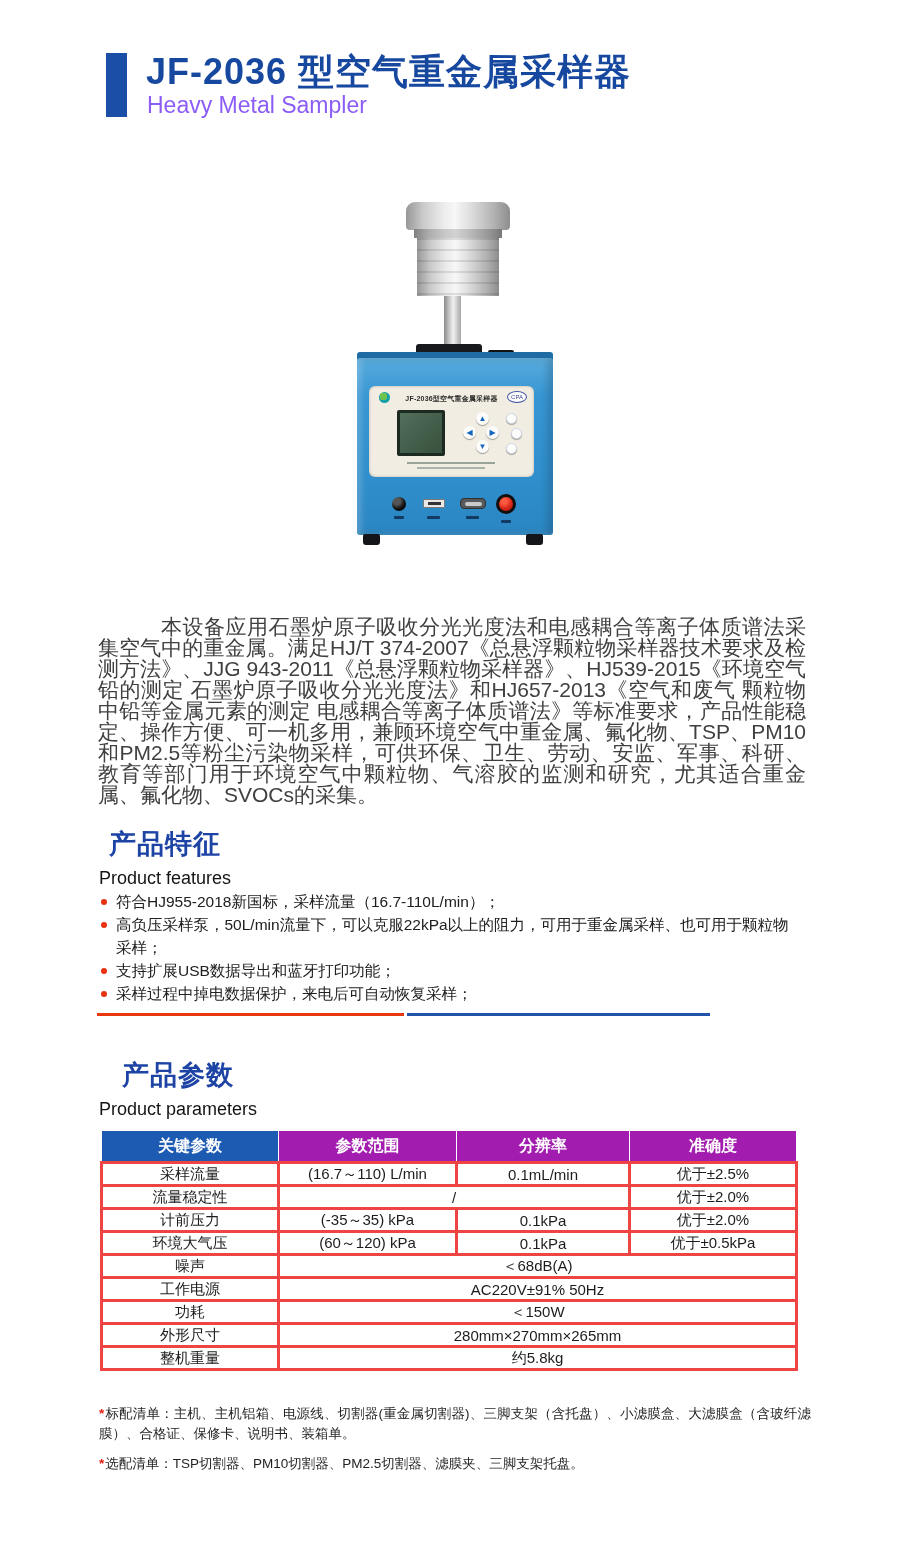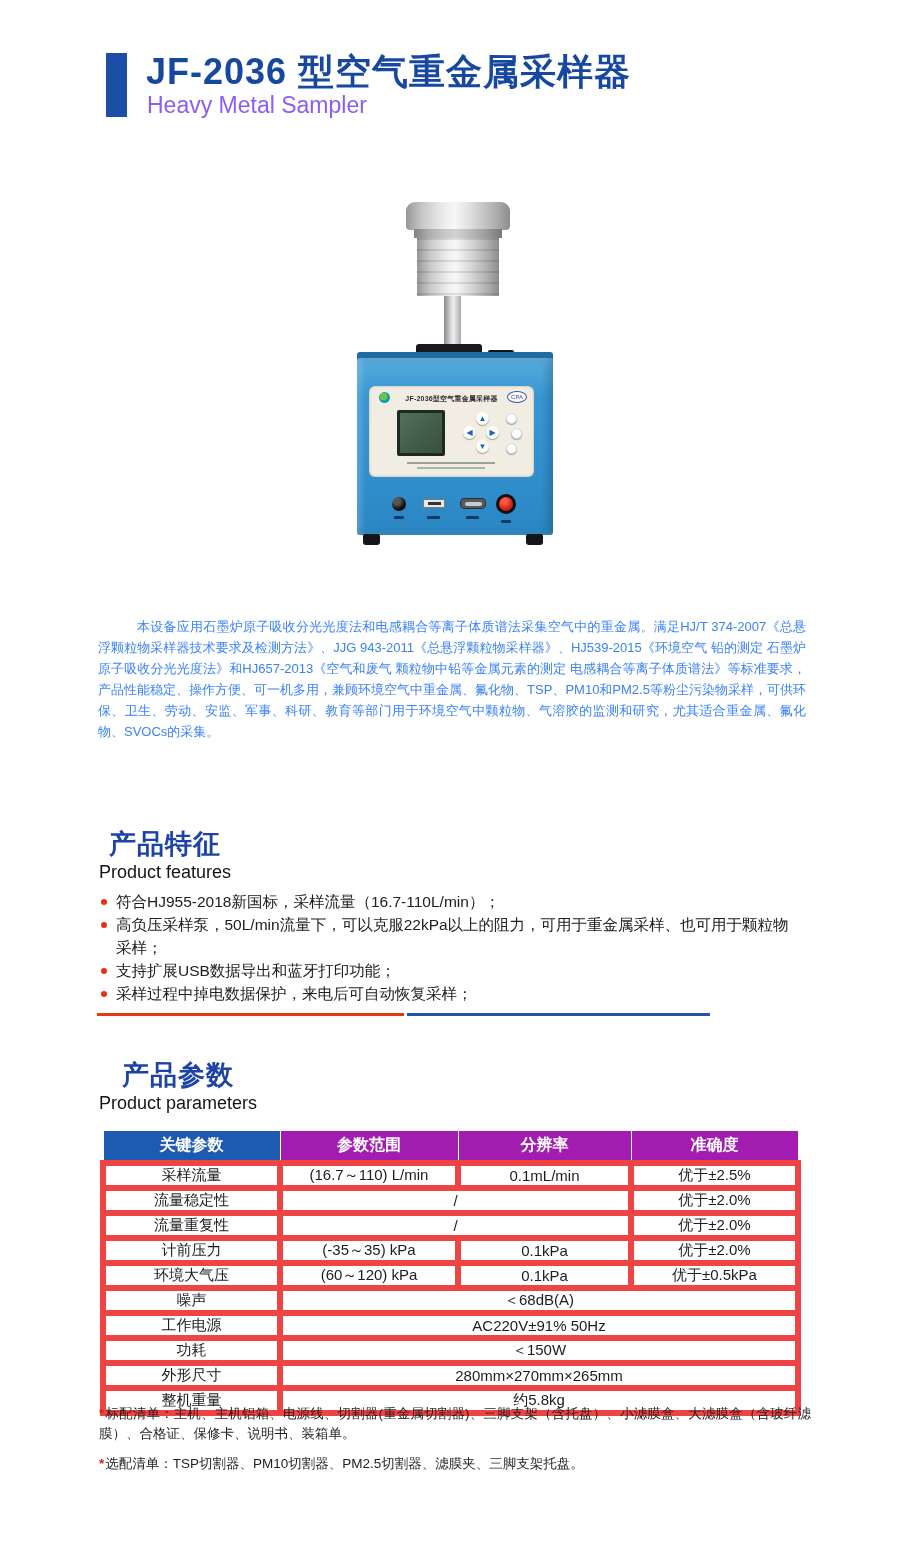--- a/index.html
+++ b/index.html
@@ -69,25 +69,25 @@
                background:radial-gradient(circle at 38% 32%, #ff5b42 0 18%, #d7281a 55%, #9c120b 100%);
                border:3px solid #101010; }
   .port-label { height:3px; background:#133a63; border-radius:1px; }
   .pl1 { left:64px;  top:348px; width:10px; } .pl2 { left:97px; top:348px; width:13px; }
   .pl3 { left:136px; top:348px; width:13px; } .pl4 { left:171px; top:352px; width:10px; }
   .foot { width:17px; height:11px; background:#141518; border-radius:2px 2px 3px 3px; top:366px; }
   .foot-l { left:33px; } .foot-r { left:196px; }
 
   
   .description { position:absolute; left:98px; top:616px; width:708px;
-                 font-size:13px; line-height:21px; text-align:justify; color:#3b82f6; text-indent:3em; }
+                 font-size:21px; line-height:21px; text-align:justify; color:#404040; text-indent:3em; }
 
   
   .sec-cn { font-size:27px; color:#1d44a5; font-weight:bold; letter-spacing:1px;text-align:center; }
-  .sec-en { font-size:18px; color:#141414; }
+  .sec-en { font-size:18px; color:#141414; margin-top:6px; }
   .features-head { position:absolute; left:99px; top:826px; }
   .params-head   { position:absolute; left:99px; top:1057px; }
 
   
   .features { position:absolute; left:99px; top:890px; width:700px; list-style:none; }
   .features li { position:relative; padding-left:17px; font-size:15.5px; line-height:23px; color:#202020; }
   .features li .dot { position:absolute; left:2px; top:9px; width:6px; height:6px; border-radius:50%; background:#e53212; }
 
   
   .divider { position:absolute; left:97px; top:1013px; width:613px; height:3px; display:flex; }
@@ -96,21 +96,21 @@
   .divider .seg-blue { width:303px; height:3px; background:#2153a8; }
 
   
   .ptable { position:absolute; left:100px; top:1130px; width:695px; border-collapse:collapse; table-layout:fixed; }
   .ptable col.c1 { width:177px; } .ptable col.c2 { width:178px; }
   .ptable col.c3 { width:173px; } .ptable col.c4 { width:167px; }
   .ptable th { height:32px; font-size:16px; font-weight:bold; color:#ffffff; border:1px solid #ffffff; }
   .ptable th.th-key  { background:#1d5ab2; }
   .ptable th.th-dark { background:#a21caf; }
   .ptable td { height:23px; font-size:15px; color:#1c1c1c; text-align:center; vertical-align:middle;
-               border:6px solid #ef4444; background:#ffffff; padding:0 4px; }
+               border:3px solid #ef4444; background:#ffffff; padding:0 4px; }
 
   
   .notes { position:absolute; left:99px; top:1404px; width:712px; }
   .note { font-size:13.5px; line-height:20px; color:#1f1f1f; margin-bottom:10px; text-align:justify; }
   .note .star { color:#e02010; font-weight:bold; margin-right:1px; }
 </style>
 </head>
 <body>
 
 <div class="accent-bar"></div>
@@ -206,25 +206,20 @@
       <td>(16.7～110) L/min</td>
       <td>0.1mL/min</td>
       <td>优于±2.5%</td>
     </tr>
     <tr>
       <td>流量稳定性</td>
       <td colspan="2">/</td>
       <td>优于±2.0%</td>
     </tr>
     <tr>
-      <td>流量重复性</td>
-      <td colspan="2">/</td>
-      <td>优于±2.0%</td>
-    </tr>
-    <tr>
       <td>计前压力</td>
       <td>(-35～35) kPa</td>
       <td>0.1kPa</td>
       <td>优于±2.0%</td>
     </tr>
     <tr>
       <td>环境大气压</td>
       <td>(60～120) kPa</td>
       <td>0.1kPa</td>
       <td>优于±0.5kPa</td>

